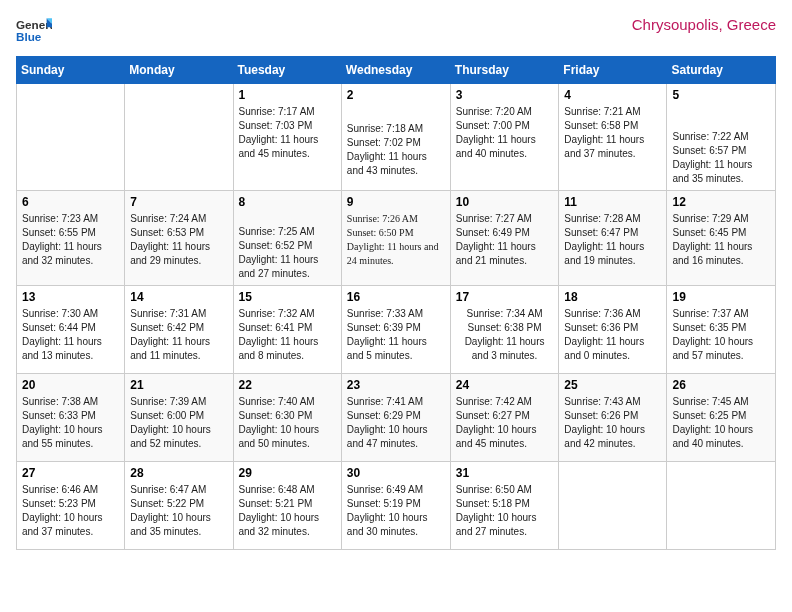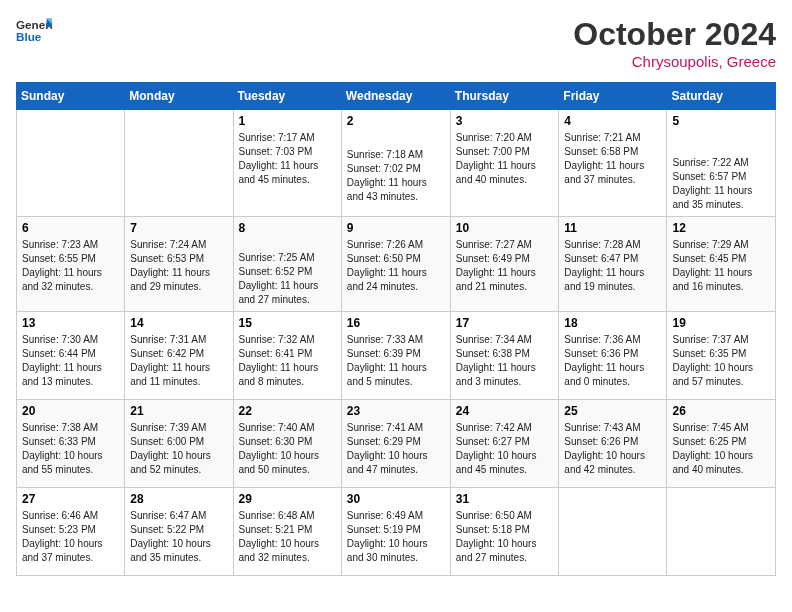--- a/index.html
+++ b/index.html
@@ -83,21 +83,20 @@
 <div class="header">
   <div class="logo">
     <svg class="logo-icon" viewBox="0 0 40 30" xmlns="http://www.w3.org/2000/svg">
       <text x="0" y="14" font-size="13" font-weight="bold" fill="#333" font-family="Arial">General</text>
       <text x="0" y="27" font-size="13" font-weight="bold" fill="#1565c0" font-family="Arial">Blue</text>
       <polygon points="34,2 44,12 34,12" fill="#1565c0"></polygon>
       <polygon points="34,2 44,2 44,12" fill="#4fc3f7"></polygon>
     </svg>
   </div>
   <div class="title-block">
-    <div class="month-title">October 2024</div>
     <div class="subtitle">Chrysoupolis, Greece</div>
   </div>
 </div>
 
 <table>
   <thead>
     <tr>
       <th>Sunday</th>
       <th>Monday</th>
       <th>Tuesday</th>
@@ -156,21 +155,21 @@
 Daylight: 11 hours and 29 minutes.</div>
         </td>
         <td>
           <span class="day-num">8</span>
           <div class="cell-info" style="white-space: pre-line; margin-top: 16px;">Sunrise: 7:25 AM
 Sunset: 6:52 PM
 Daylight: 11 hours and 27 minutes.</div>
         </td>
         <td>
           <span class="day-num">9</span>
-          <div class="cell-info" style="white-space: pre-line;">Sunrise: 7:26 AM
+          <div class="cell-info" style="white-space: pre-line; font-family: Liberation Serif, serif;">Sunrise: 7:26 AM
 Sunset: 6:50 PM
 Daylight: 11 hours and 24 minutes.</div>
         </td>
         <td>
           <span class="day-num">10</span>
           <div class="cell-info" style="white-space: pre-line;">Sunrise: 7:27 AM
 Sunset: 6:49 PM
 Daylight: 11 hours and 21 minutes.</div>
         </td>
         <td>
@@ -206,21 +205,21 @@
 Daylight: 11 hours and 8 minutes.</div>
         </td>
         <td>
           <span class="day-num">16</span>
           <div class="cell-info" style="white-space: pre-line;">Sunrise: 7:33 AM
 Sunset: 6:39 PM
 Daylight: 11 hours and 5 minutes.</div>
         </td>
         <td>
           <span class="day-num">17</span>
-          <div class="cell-info" style="white-space: pre-line;">Sunrise: 7:34 AM
+          <div class="cell-info" style="white-space: pre-line; text-align: center;">Sunrise: 7:34 AM
 Sunset: 6:38 PM
 Daylight: 11 hours and 3 minutes.</div>
         </td>
         <td>
           <span class="day-num">18</span>
           <div class="cell-info" style="white-space: pre-line;">Sunrise: 7:36 AM
 Sunset: 6:36 PM
 Daylight: 11 hours and 0 minutes.</div>
         </td>
         <td>

